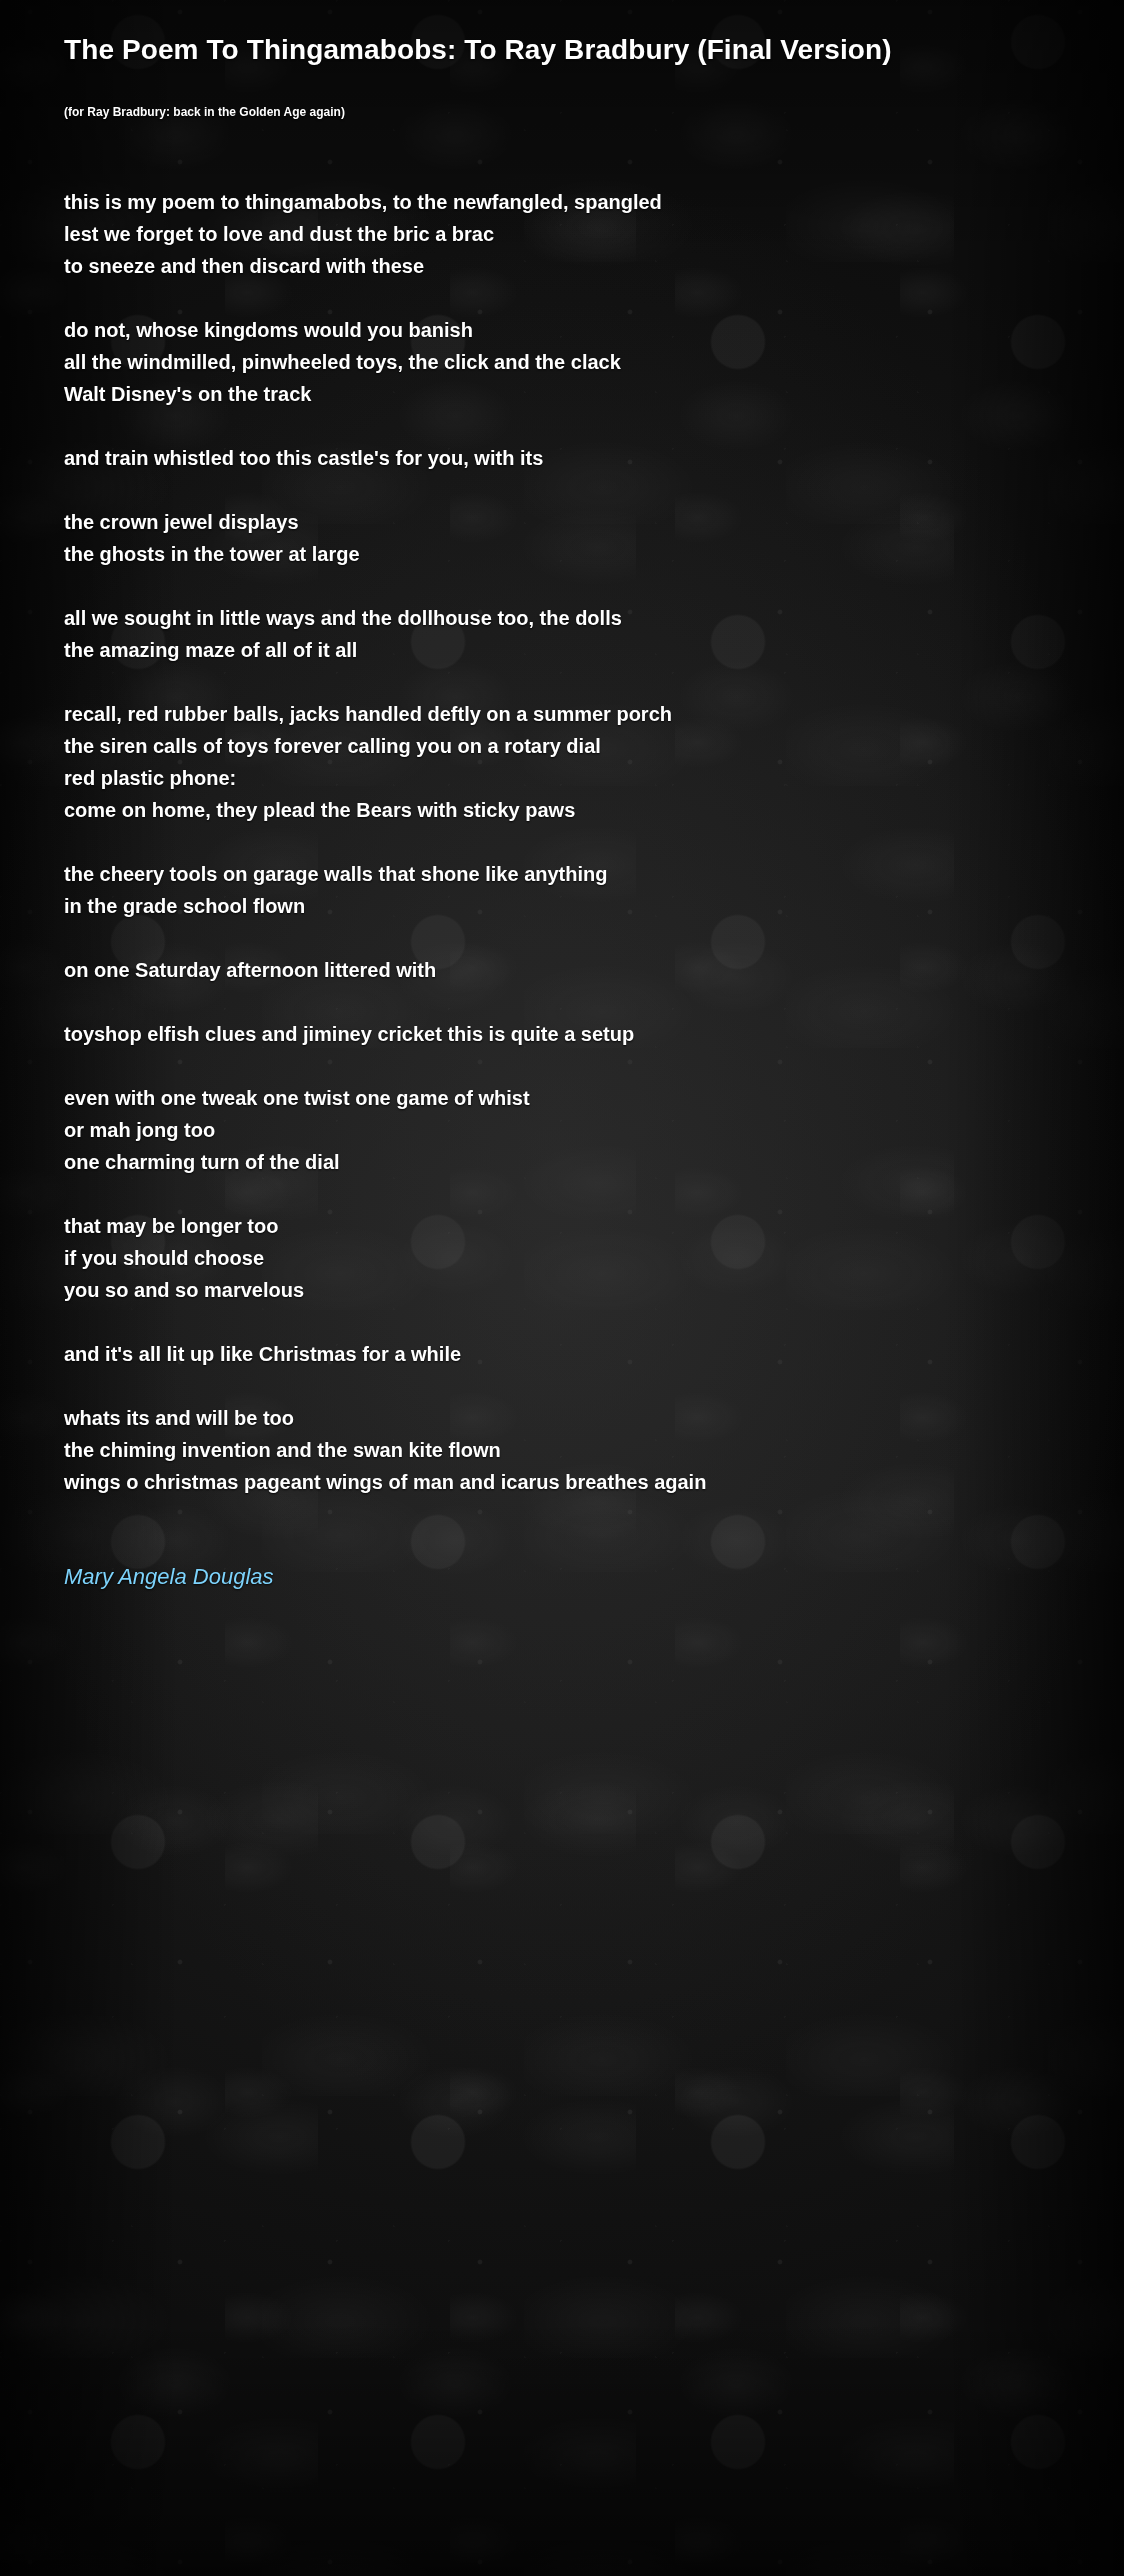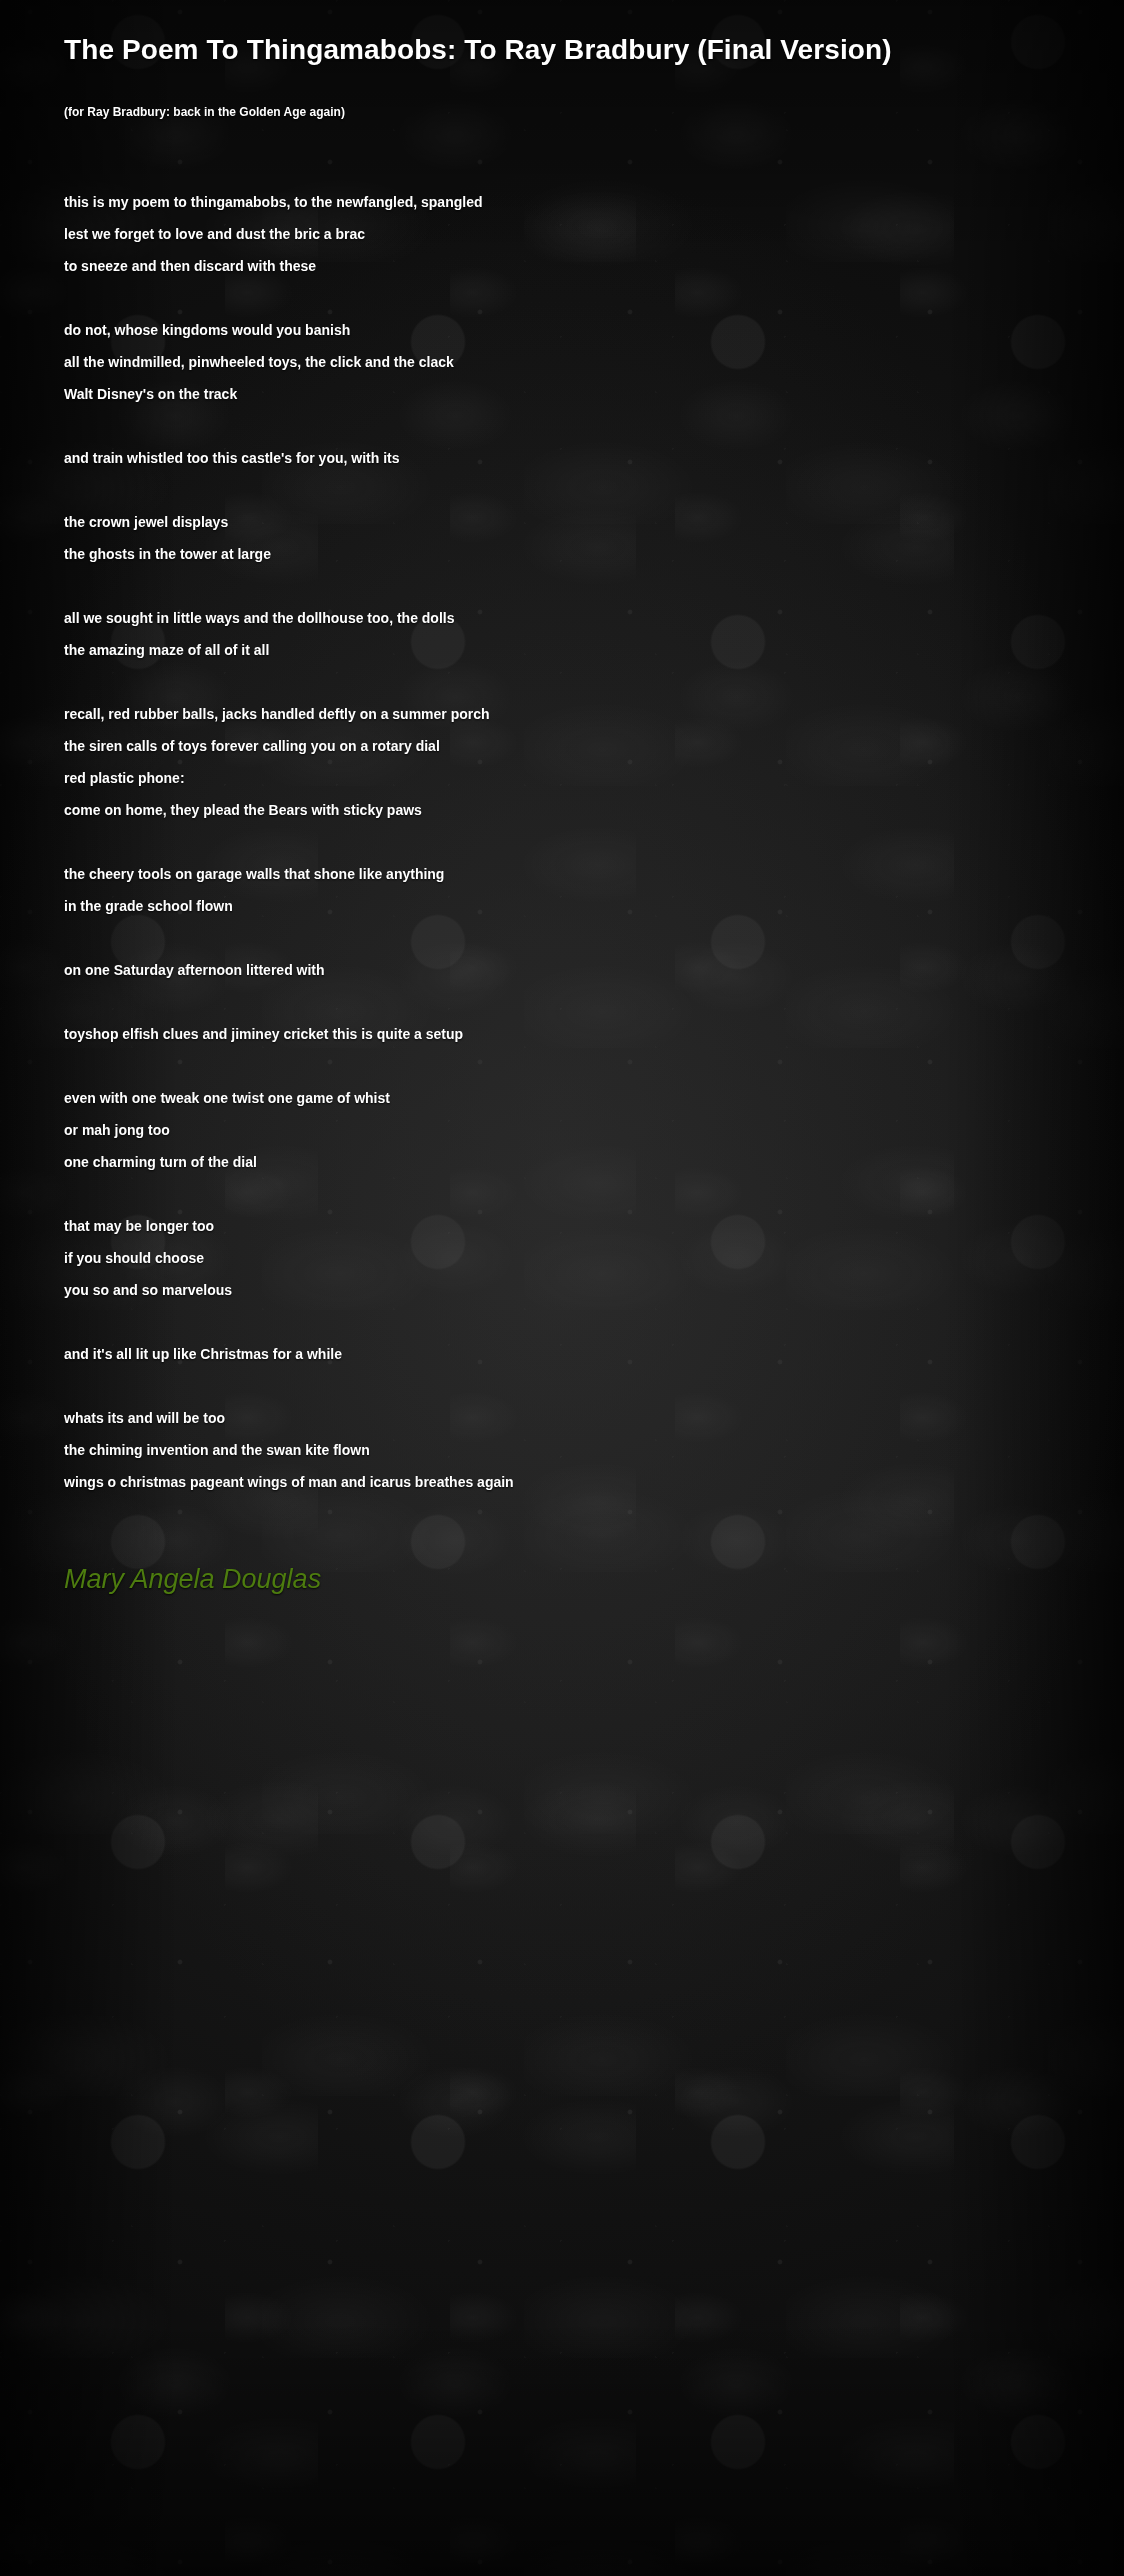--- a/index.html
+++ b/index.html
@@ -82,34 +82,34 @@
   }
 
   #poem-body {
     margin-top: 67px;
   }
 
   .stanza {
     margin: 0 0 32px 0;
   }
   .line {
-    font-size: 14px;
+    font-size: 20px;
     font-weight: bold;
     line-height: 32px;
     white-space: pre-wrap;
     text-shadow: 0 0.9px 1.9px rgba(0,0,0,0.85);
   }
 
   #poem-author {
     margin-top: 66px;
     margin-bottom: 0;
-    font-size: 27px;
+    font-size: 22px;
     font-style: italic;
     font-weight: normal;
-    color: #4d7c0f;
+    color: #7dd3fc;
     text-shadow: 0 0.9px 1.9px rgba(0,0,0,0.85);
   }
 </style>
 </head>
 <body>
 
 <div id="page">
   <div id="bg-damask"></div>
   <div id="bg-vignette"></div>
 

